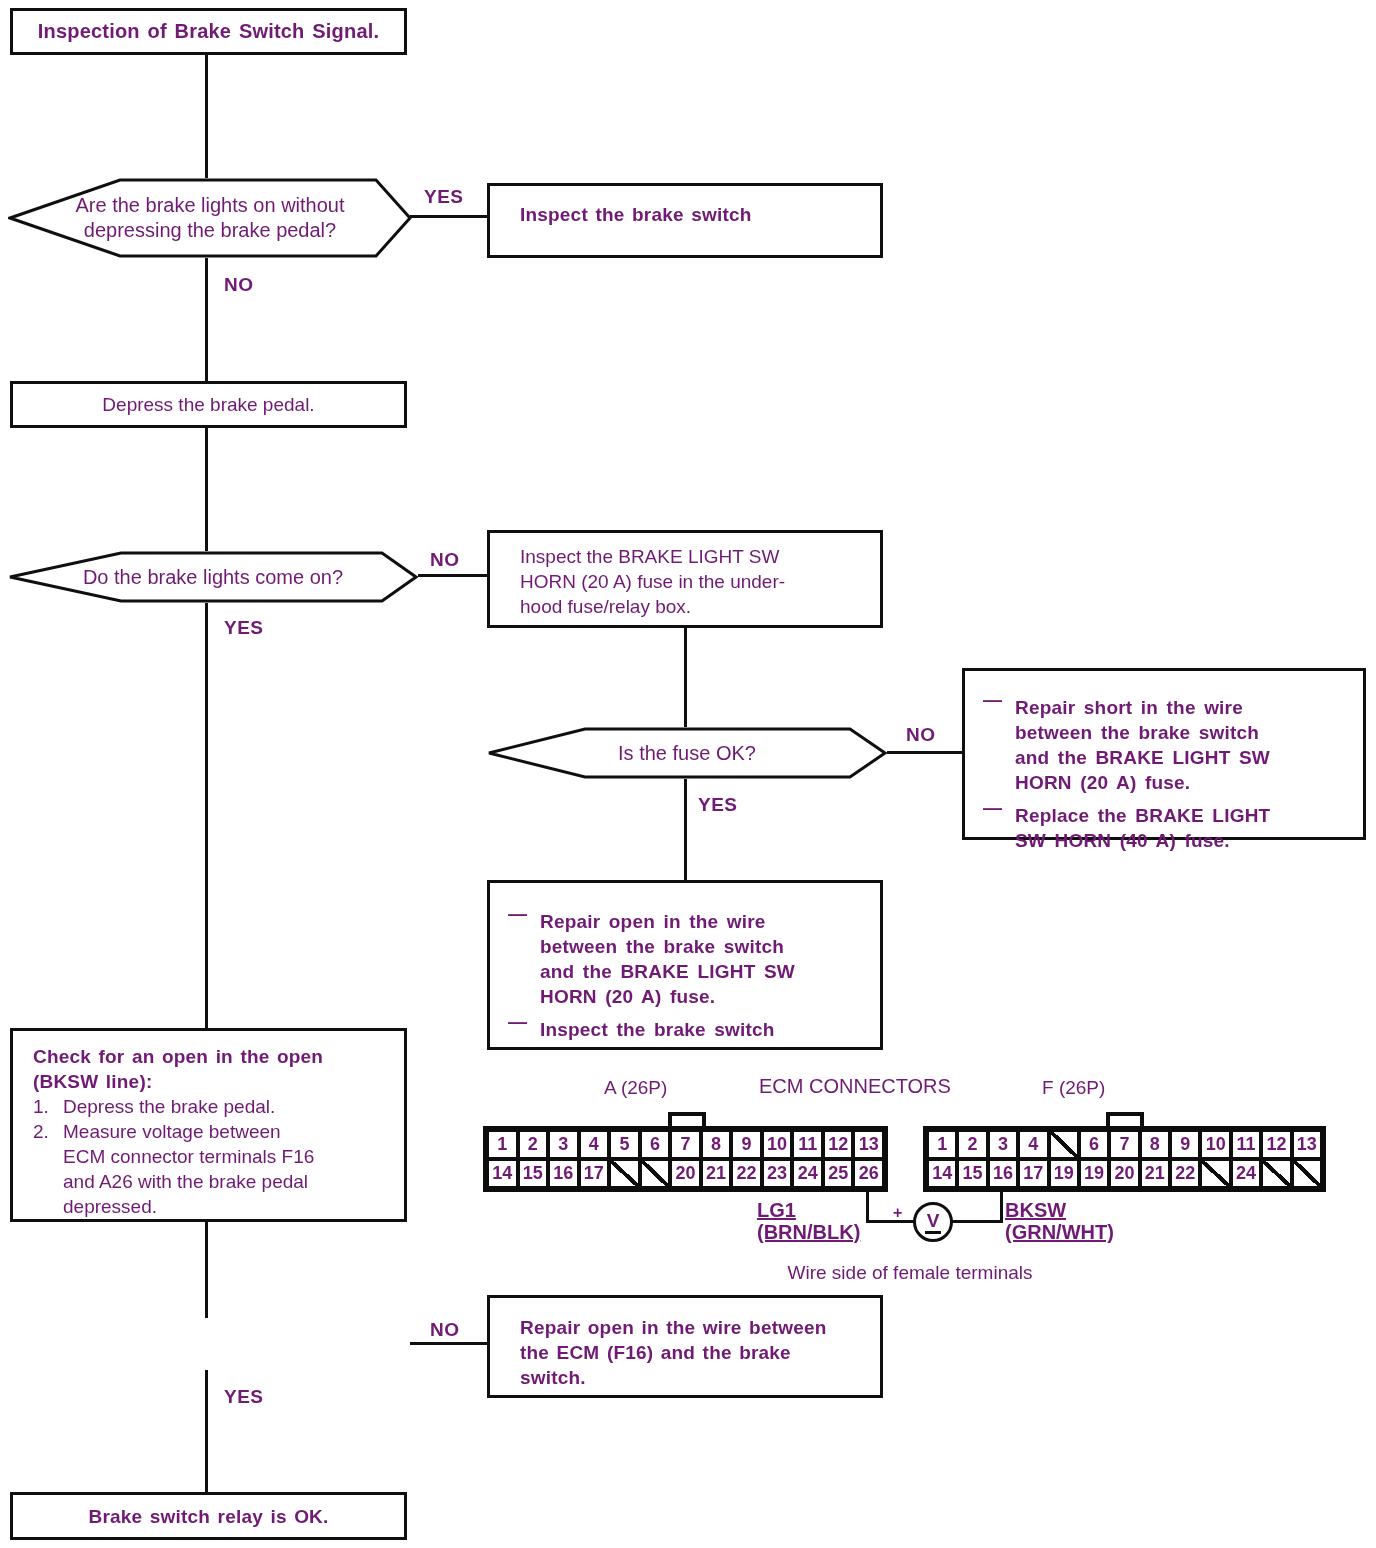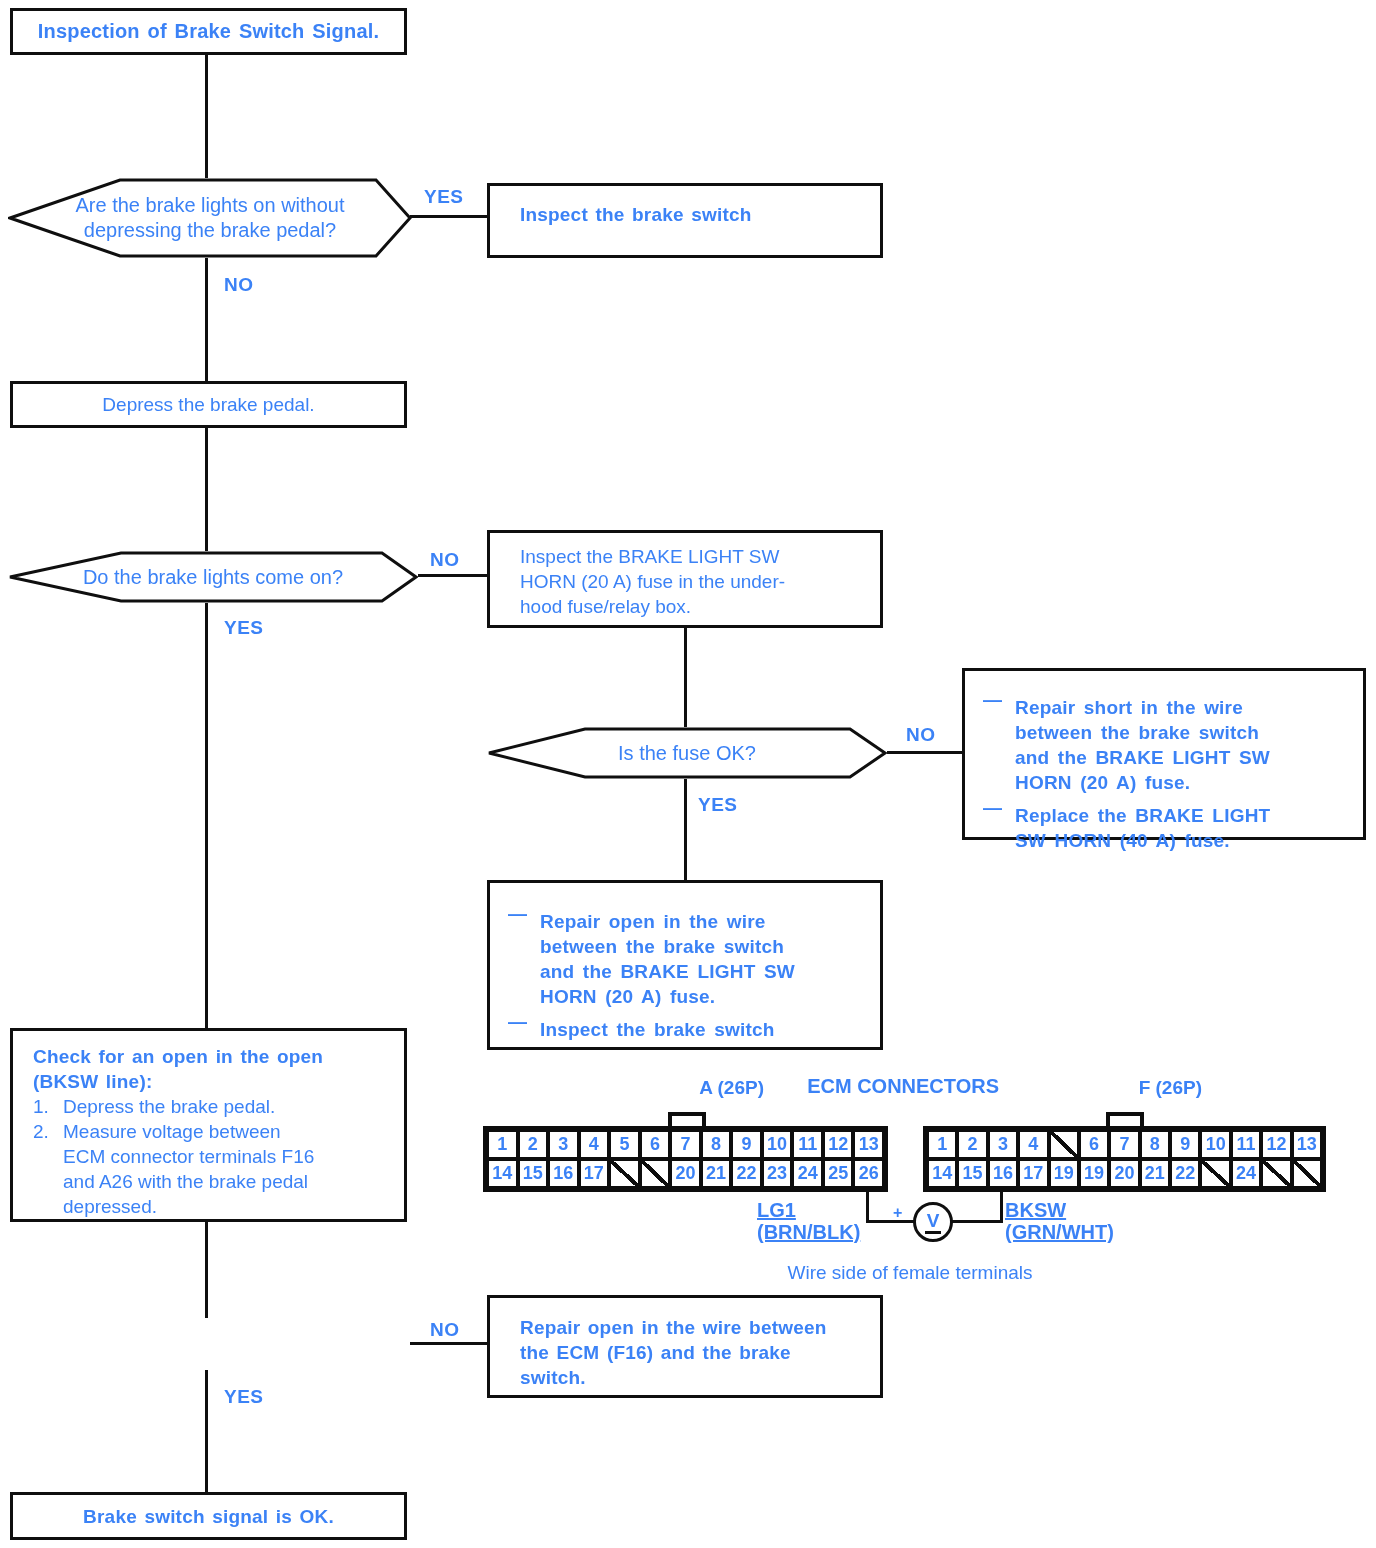--- a/index.html
+++ b/index.html
@@ -1,31 +1,31 @@
 <!DOCTYPE html>
 <html><head>
 <meta charset="utf-8">
 <style>
   html,body { margin:0; padding:0; background:#ffffff; }
   .stage {
     position:relative; width:1376px; height:1548px; background:#ffffff;
-    font-family:"Liberation Sans", sans-serif; color:#3b82f6;
+    font-family:"Liberation Sans", sans-serif; color:#701a75;
     -webkit-font-smoothing:antialiased;
   }
   .box { position:absolute; border:3px solid #0f0f0f; background:#fff; box-sizing:border-box; }
   .t  { font-size:19px; line-height:25px; white-space:pre-line; }
   .bold { font-weight:bold; letter-spacing:.2px; word-spacing:2px; }
   .center { display:flex; align-items:center; justify-content:center; text-align:center; }
   .hex { position:absolute; }
   .hex svg { position:absolute; left:0; top:0; }
   .ht { position:absolute; inset:0; display:flex; align-items:center; justify-content:center;
         font-size:20px; line-height:25px; white-space:pre-line; text-align:center; }
   .vline, .hline { position:absolute; background:#0f0f0f; }
   .lab { position:absolute; font-size:19px; font-weight:600; letter-spacing:.5px; }
-  .seclab { position:absolute; font-weight:bold; font-size:19px; text-align:right; }
+  .seclab { position:absolute; font-weight:normal; font-size:19px; text-align:left; }
   .pin-grid { position:absolute; display:grid; grid-template-columns:repeat(13,1fr);
               border:4px solid #0d0d0d; background:#fff; box-sizing:border-box; z-index:2; }
   .pin { border:2px solid #0d0d0d; display:flex; align-items:center; justify-content:center;
          font-weight:bold; font-size:18px; box-sizing:border-box; }
   .pin.slash { background-image:linear-gradient(to top right,
          transparent calc(50% - 2px), #0d0d0d calc(50% - 2px),
          #0d0d0d calc(50% + 2px), transparent calc(50% + 2px)); }
   .tab { position:absolute; border:4px solid #0d0d0d; border-bottom:none; background:#fff;
          box-sizing:border-box; z-index:1; }
   .blist { display:flex; flex-direction:column; }
@@ -242,16 +242,16 @@
   <div class="hline" style="left:410px;top:1342px;width:77px;height:3px"></div>
   <div class="lab" style="left:224px;top:1386px">YES</div>
 
   <div class="box" style="left:487px;top:1295px;width:396px;height:103px;padding:17px 10px 0 30px">
     <div class="t bold">Repair open in the wire between
 the ECM (F16) and the brake
 switch.</div>
   </div>
 
   <div class="box center" style="left:10px;top:1492px;width:397px;height:48px">
-    <div class="t bold">Brake switch signal is OK.</div>
+    <div class="t bold">Brake switch relay is OK.</div>
   </div>
 
 </div>
 
 </body></html>

